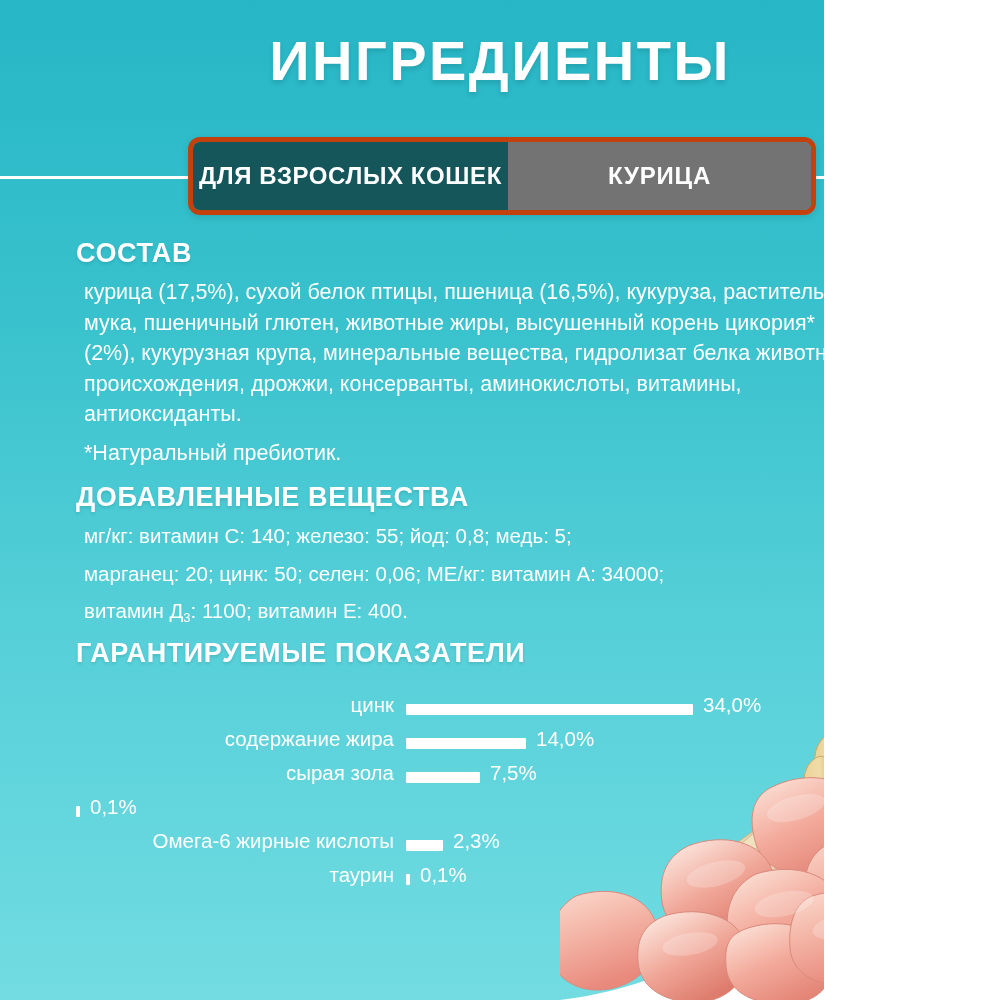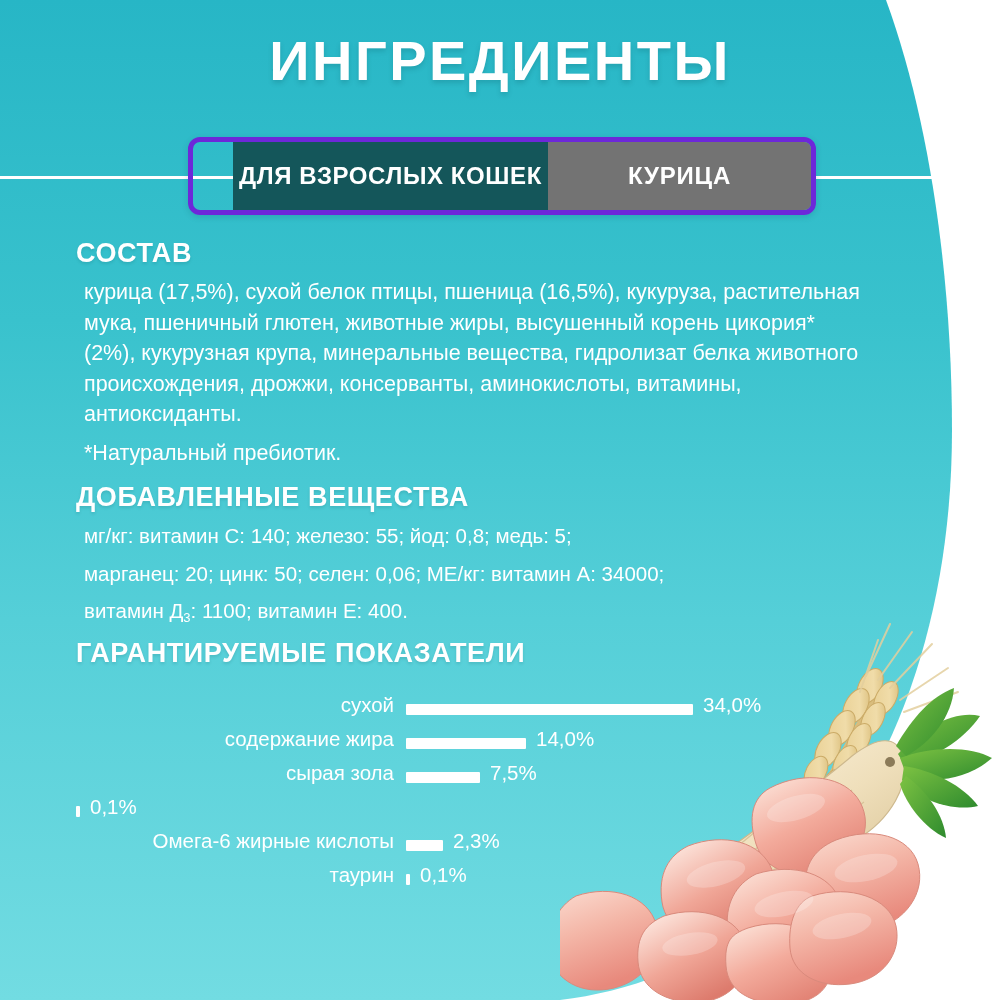--- a/index.html
+++ b/index.html
@@ -8,21 +8,21 @@
     padding: 0;
     background: #ffffff;
   }
   body {
     font-family: "Liberation Sans", sans-serif;
   }
 
   
   .canvas {
     position: relative;
-    width: 1000px;
+    width: 824px;
     height: 1000px;
     overflow: hidden;
     background: #ffffff;
   }
 
   
   .bg-teal {
     position: absolute;
     left: 0;
     top: 0;
@@ -59,27 +59,26 @@
     white-space: nowrap;
   }
 
   
   .badge {
     position: absolute;
     left: 188px;
     top: 137px;
     width: 628px;
     height: 78px;
-    border: 5px solid #6d28d9;
+    border: 5px solid #c2410c;
     border-radius: 12px;
     box-sizing: border-box;
     display: flex;
     overflow: hidden;
     box-shadow: 0 2px 6px rgba(10,70,80,0.18);
-    padding-left: 40px;
   }
   .badge-left {
     background: #14565a;
     flex: 0 0 315px;
     display: flex;
     align-items: center;
     justify-content: center;
     color: #ffffff;
     font-size: 24px;
     font-weight: bold;
@@ -216,21 +215,21 @@
       <h2 class="section-heading">ДОБАВЛЕННЫЕ ВЕЩЕСТВА</h2>
       <p class="section-body additives-body">мг/кг: витамин С: 140; железо: 55; йод: 0,8; медь: 5;</p>
       <p class="section-body additives-body">марганец: 20; цинк: 50; селен: 0,06; МЕ/кг: витамин А: 34000;</p>
       <p class="section-body additives-body"><span>витамин Д</span><sub>3</sub><span>: 1100; витамин Е: 400.</span></p>
     </div>
 
     <div class="block-guaranteed">
       <h2 class="section-heading">ГАРАНТИРУЕМЫЕ ПОКАЗАТЕЛИ</h2>
       <div class="chart" id="chart">
           <div class="chart-row">
-            <div class="chart-label">сухой</div>
+            <div class="chart-label">цинк</div>
             <div class="chart-bar-wrap">
               <div class="chart-bar" style="width: 287px;"></div>
               <div class="chart-value">34,0%</div>
             </div>
           </div>
           <div class="chart-row">
             <div class="chart-label">содержание жира</div>
             <div class="chart-bar-wrap">
               <div class="chart-bar" style="width: 120px;"></div>
               <div class="chart-value">14,0%</div>

